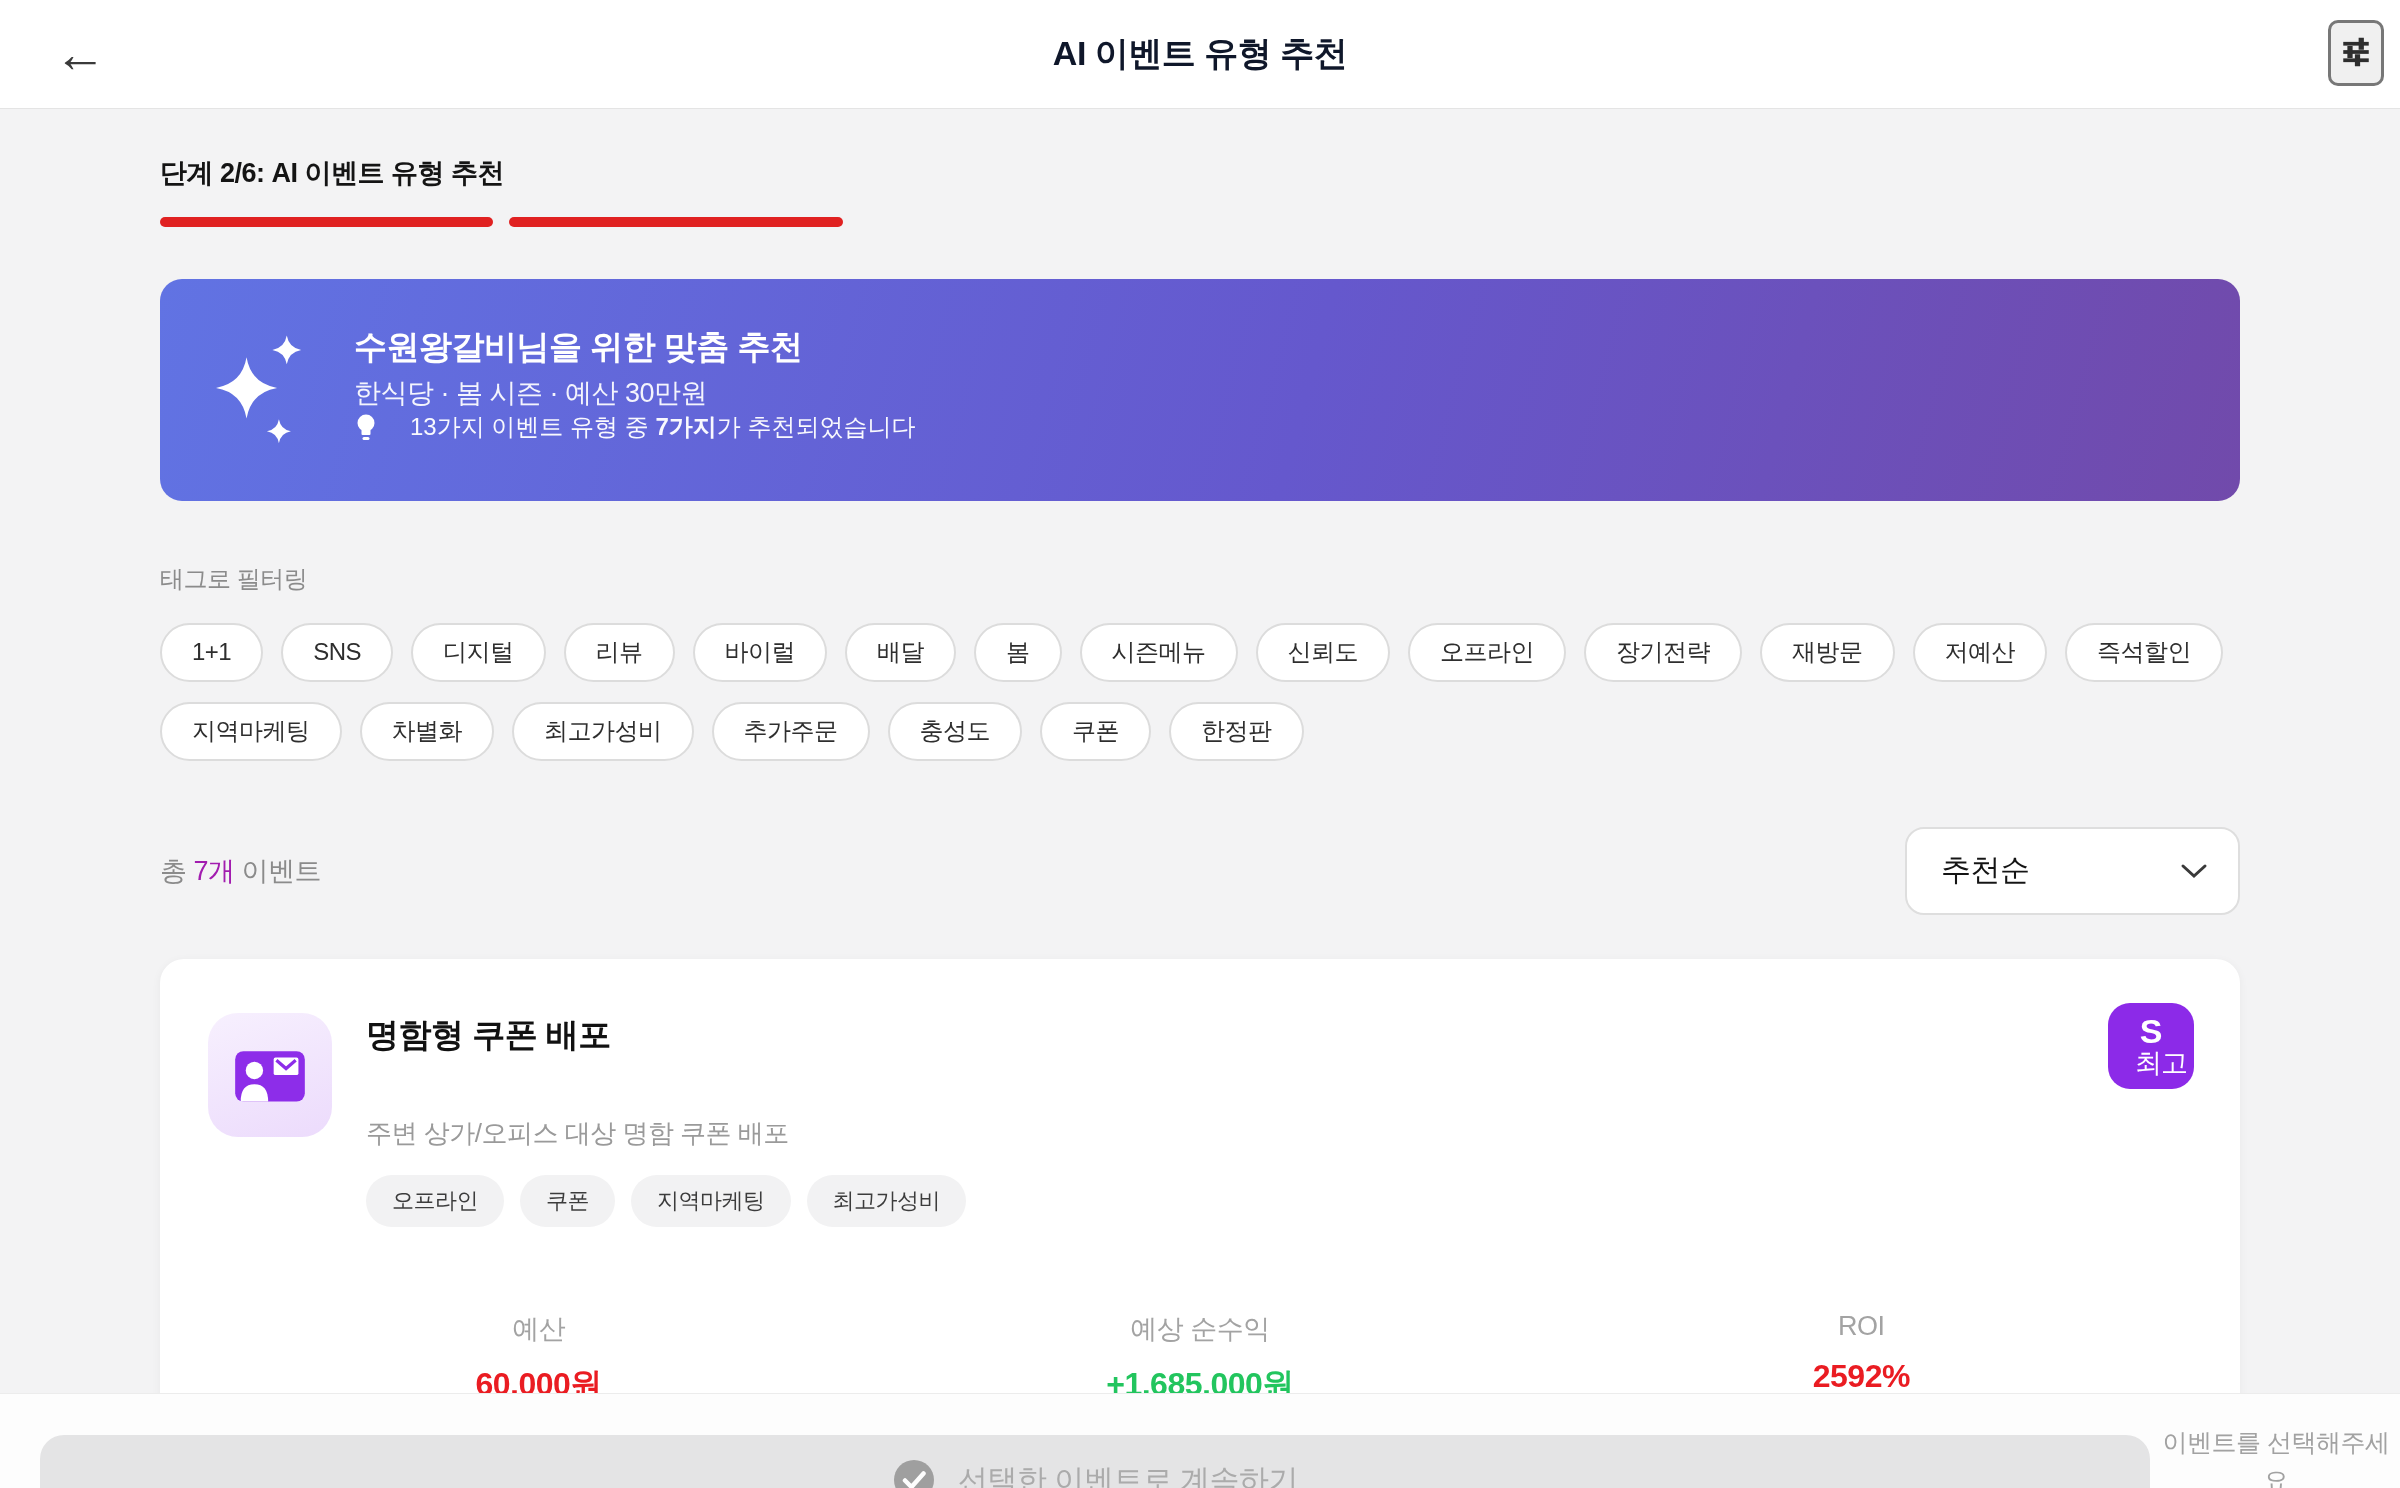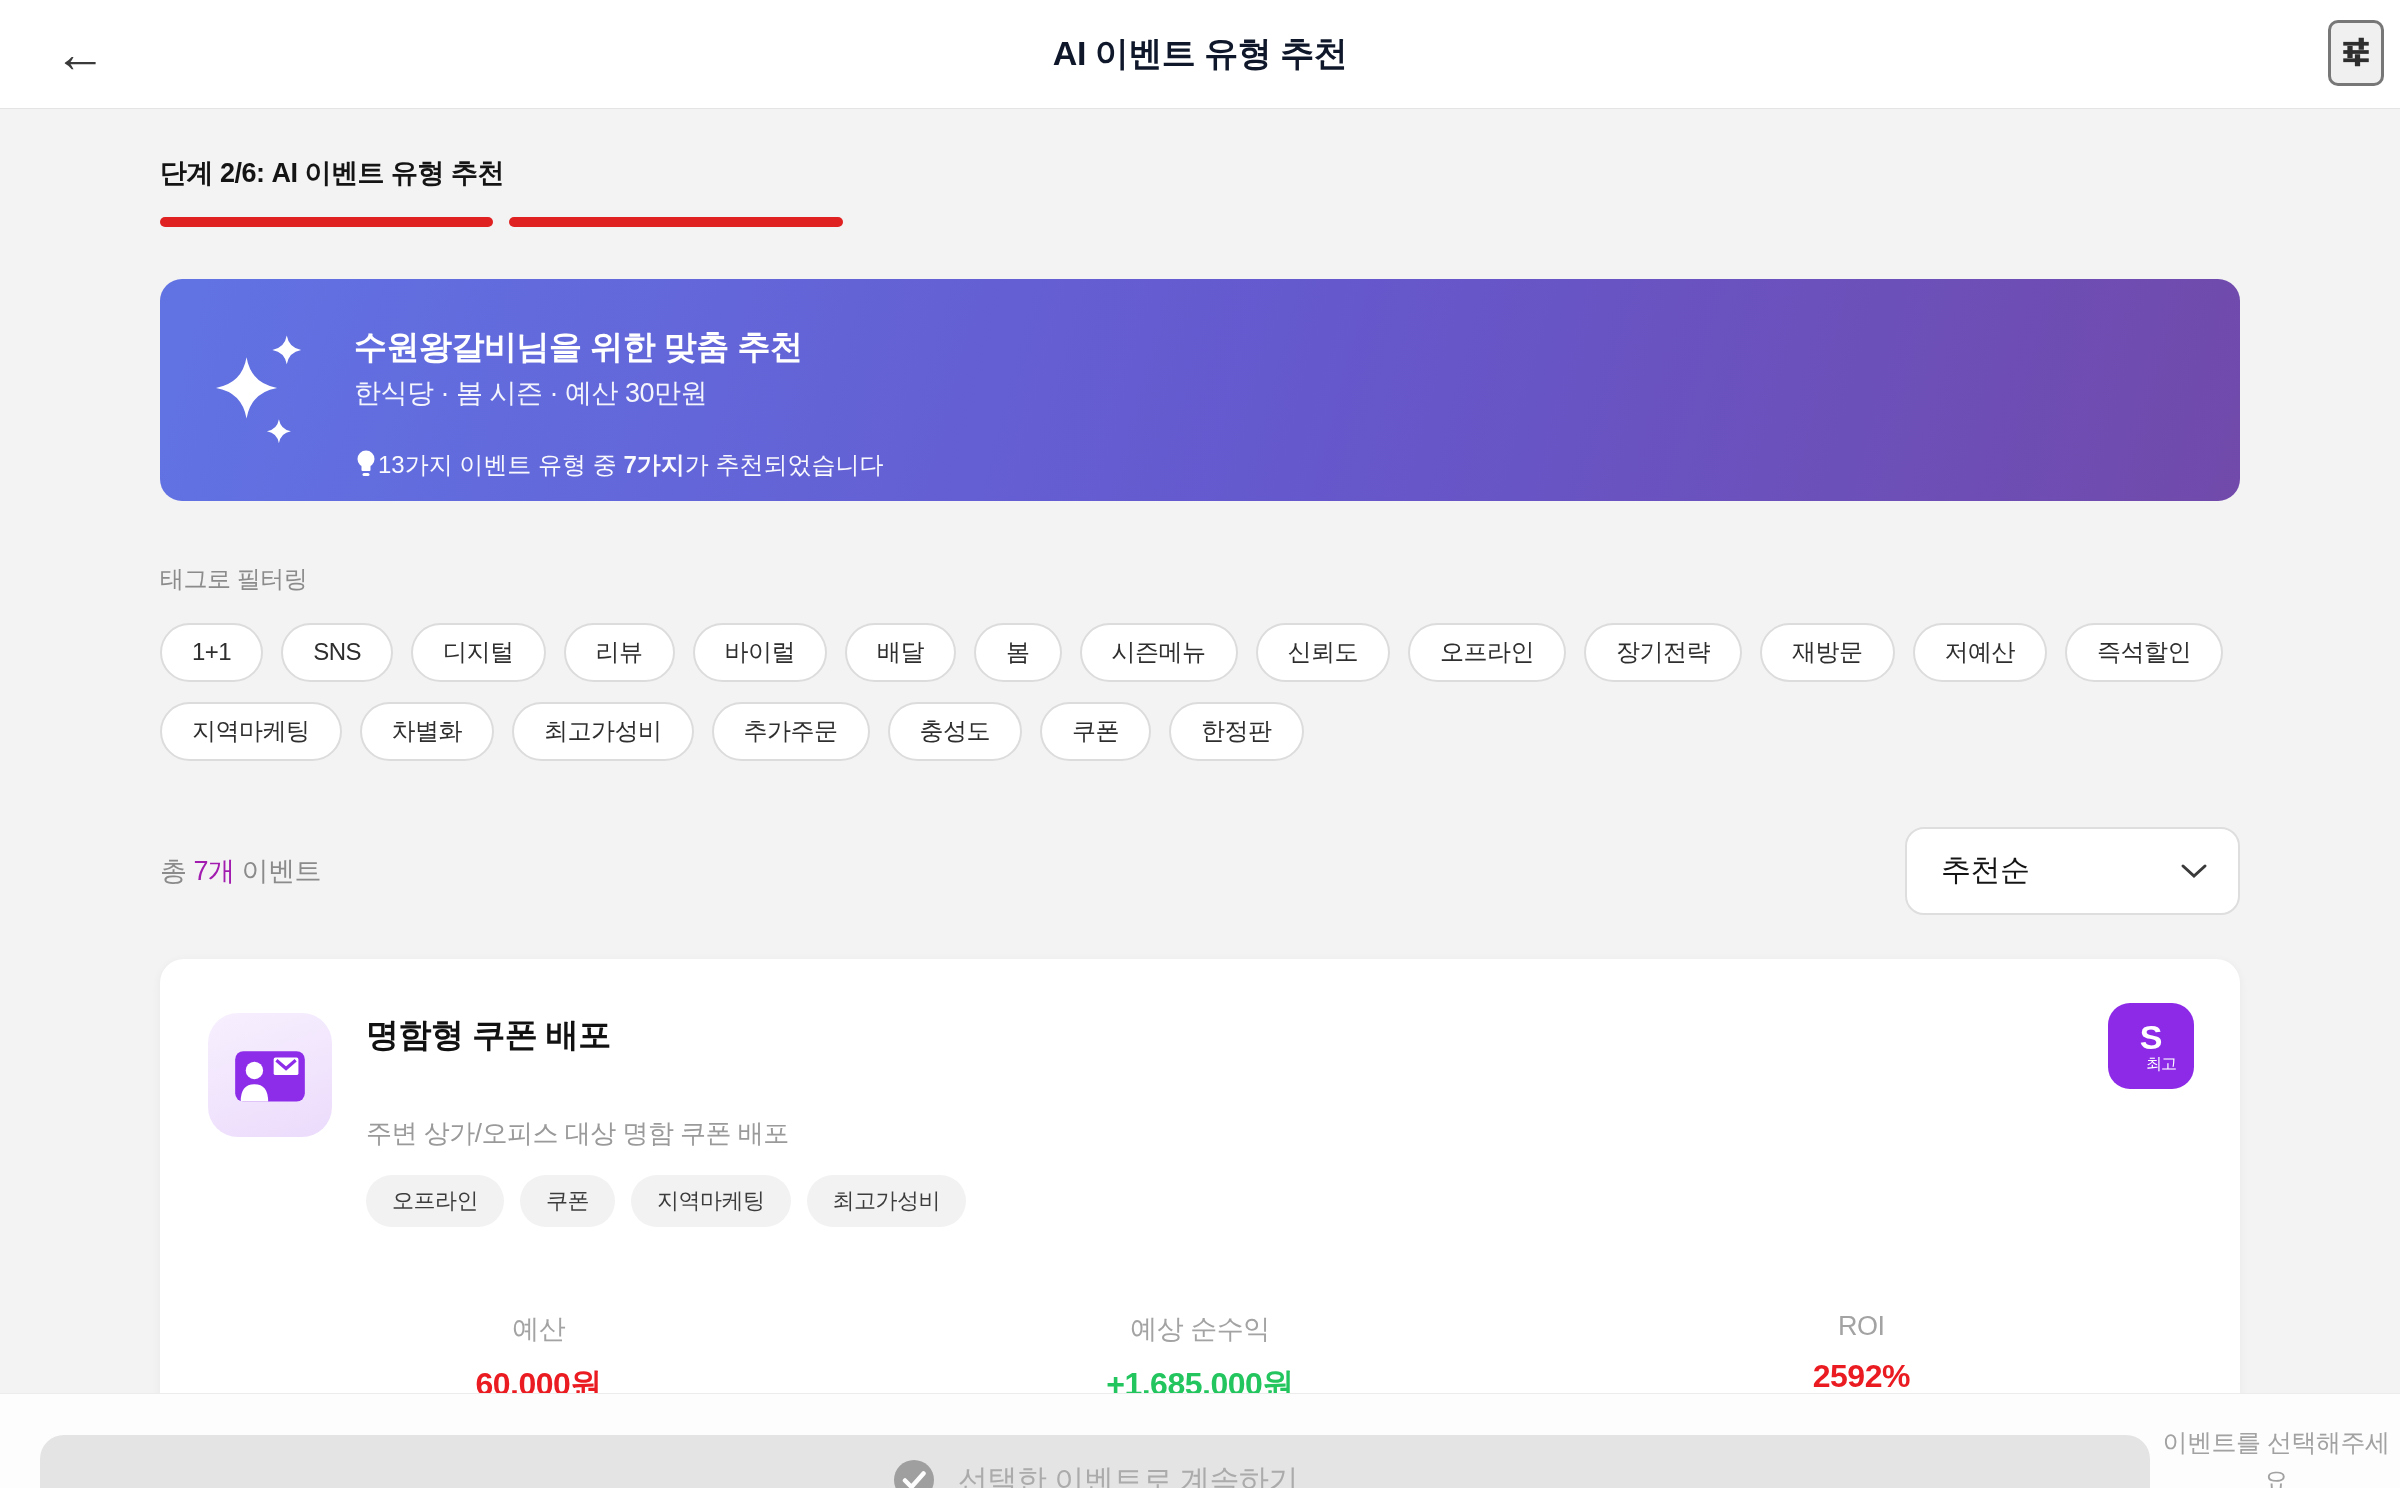--- a/index.html
+++ b/index.html
@@ -34,21 +34,21 @@
   
   .banner{
     margin-top:52px;height:222px;border-radius:22px;
     background:linear-gradient(105deg,#6173e3 0%,#6558cd 55%,#714aab 100%);
     display:flex;align-items:flex-start;gap:38px;padding:46px 56px;box-sizing:border-box;
     color:#fff;
   }
   .banner-icon{flex:0 0 auto;margin-top:8px;}
   .banner-title{font-size:33px;font-weight:700;letter-spacing:-0.5px;}
   .banner-subtitle{margin-top:5px;font-size:27px;color:rgba(255,255,255,0.93);letter-spacing:-0.5px;}
-  .banner-info{margin-top:38px;display:flex;align-items:flex-start;gap:0;font-size:24px;color:rgba(255,255,255,0.96);}
+  .banner-info{display:flex;align-items:flex-end;gap:32px;font-size:24px;color:rgba(255,255,255,0.96);}
   .banner-info b{font-weight:700;}
   
   .filter-label{margin-top:62px;font-size:24px;color:#8b8b8b;letter-spacing:-0.5px;}
   .tag-list{margin-top:28px;display:flex;flex-wrap:wrap;gap:20px 18px;max-width:2080px;}
   .pill{
     background:#fff;border:2px solid #dcdcdc;border-radius:999px;
     padding:13px 30px;font-size:24px;color:#2e2e2e;cursor:pointer;letter-spacing:-0.5px;
     font-family:inherit;line-height:1.2;
   }
   
@@ -79,21 +79,21 @@
   .chip{
     background:#f2f2f3;border:none;border-radius:999px;padding:11px 26px;
     font-size:22px;color:#3c3c3c;cursor:pointer;letter-spacing:-0.5px;font-family:inherit;
   }
   .grade-badge{
     position:absolute;top:44px;right:46px;width:86px;height:86px;border-radius:22px;
     background:#8c2ae8;color:#fff;display:flex;flex-direction:column;
     align-items:center;justify-content:center;gap:2px;
   }
   .grade-badge .letter{font-size:34px;font-weight:700;line-height:1;}
-  .grade-badge .label{font-size:16px;line-height:1;letter-spacing:-1px;margin-left:20px;}
+  .grade-badge .label{font-size:27px;line-height:1;letter-spacing:-1px;margin-left:20px;}
   .stats-row{margin-top:84px;display:grid;grid-template-columns:1fr 1fr 1fr;}
   .stat{display:flex;flex-direction:column;align-items:center;}
   .stat-label{font-size:27px;color:#a3a3a3;letter-spacing:-0.5px;}
   .stat-value{margin-top:16px;font-size:32px;font-weight:700;letter-spacing:-0.5px;}
   
   .bottom-bar{
     position:absolute;left:0;right:0;bottom:0;height:94px;background:#fdfdfd;
     border-top:1px solid #ececec;
   }
   .continue-btn{

